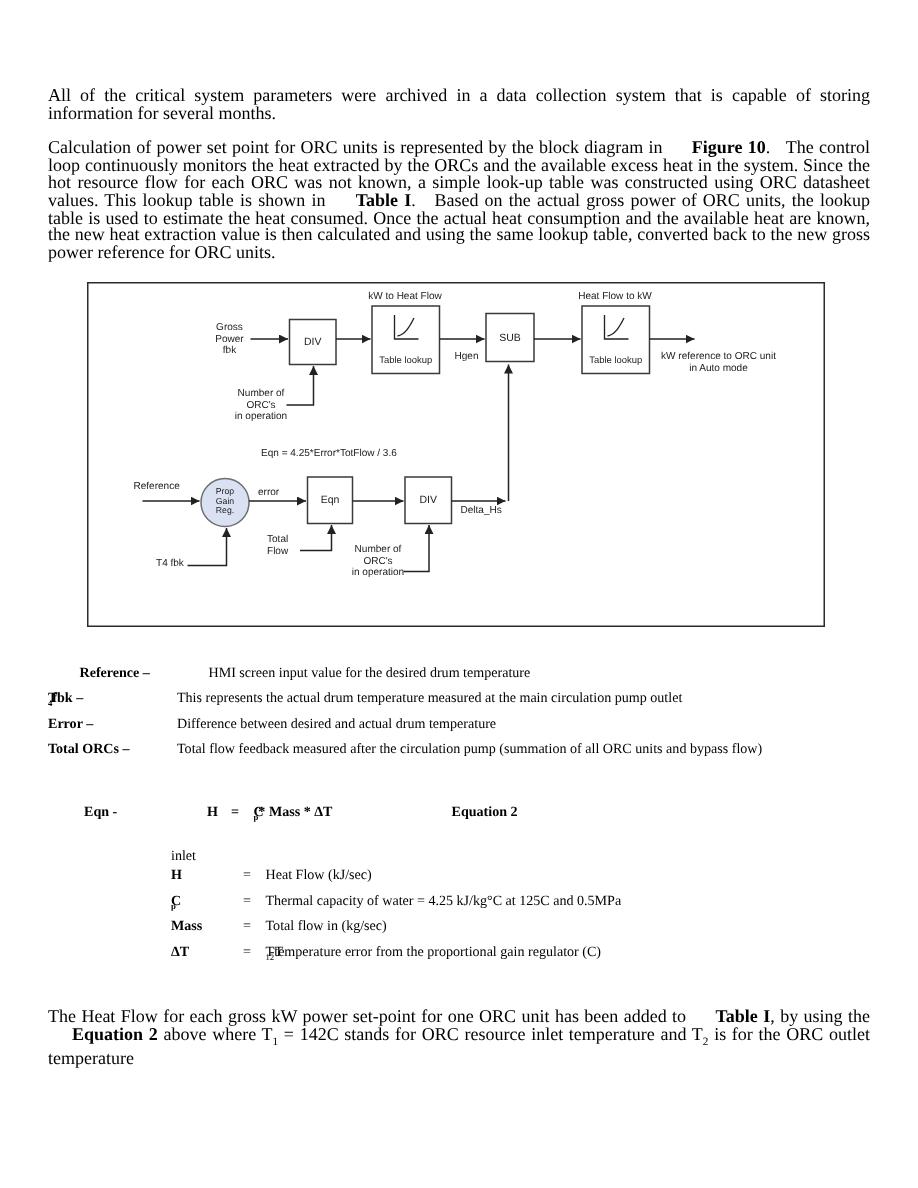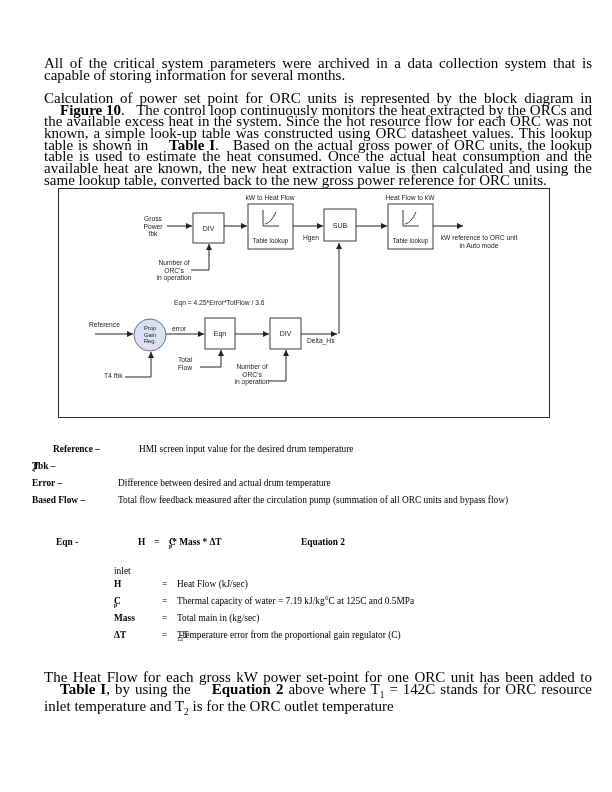--- a/index.html
+++ b/index.html
@@ -1,18 +1,18 @@
 <!DOCTYPE html>
 <html><head>
 <meta charset="utf-8">
 <style>
   html,body{margin:0;padding:0;background:#ffffff;}
   .page{position:relative;width:612px;height:792px;background:#fff;overflow:hidden;
         font-family:"Liberation Serif","DejaVu Serif",serif;color:#000;}
-  .para{position:absolute;left:44px;width:548px;font-size:15px;line-height:11.65px;text-align:justify;}
+  .para{position:absolute;left:32px;width:548px;font-size:12px;line-height:11.65px;text-align:justify;}
   .caption{position:absolute;left:0;top:427px;width:612px;text-align:center;font-size:9.4px;}
   .row{position:absolute;left:0;width:612px;height:14px;font-size:9.4px;}
   .row span{position:absolute;white-space:nowrap;}
   .term{font-weight:bold;}
   sub{font-size:0.62em;}
   b{font-weight:bold;margin-left:16px;}
   
   .frame{position:absolute;left:58px;top:188px;width:490px;height:228px;border:1px solid #2b2b2b;background:#fff;}
   .frame svg{position:absolute;left:0;top:0;width:490px;height:228px;}
   .dlabel{position:absolute;font-family:"Liberation Sans","DejaVu Sans",sans-serif;
@@ -111,27 +111,28 @@
 in operation</div>
   </div>
 
 
   <div class="row" style="top:444px;margin-left:21px;">
     <span class="term" style="left:32px;"><span>Reference –</span><sub></sub><span></span></span>
     <span style="left:118px;">HMI screen input value for the desired drum temperature</span>
   </div>
   <div class="row" style="top:461px;">
     <span class="term" style="left:32px;"><span>T</span><sub>4</sub><span> fbk –</span></span>
+    <span style="left:118px;">This represents the actual drum temperature measured at the main circulation pump outlet</span>
   </div>
   <div class="row" style="top:478px;padding-left:12px;">
     <span class="term" style="left:32px;"><span>Error –</span><sub></sub><span></span></span>
     <span style="left:118px;">Difference between desired and actual drum temperature</span>
   </div>
   <div class="row" style="top:495px;">
-    <span class="term" style="left:32px;"><span>Based Flow –</span><sub></sub><span></span></span>
+    <span class="term" style="left:32px;"><span>Total ORCs –</span><sub></sub><span></span></span>
     <span style="left:118px;">Total flow feedback measured after the circulation pump (summation of all ORC units and bypass flow)</span>
   </div>
 
   <div class="row" style="top:537px;font-weight:bold;margin-left:24px;">
     <span style="left:32px;">Eqn -</span>
     <span style="left:114px;">H</span>
     <span style="left:130px;">=</span>
     <span style="left:145px;"><span>C</span><sub>p</sub><span> * Mass * ΔT</span></span>
     <span style="left:277px;">Equation 2</span>
   </div>
@@ -141,26 +142,26 @@
   </div>
 
   <div class="row" style="top:579px;">
     <span class="term" style="left:114px;"><span>H</span><sub></sub></span>
     <span style="left:162px;">=</span>
     <span style="left:177px;"><span>Heat Flow (kJ/sec)</span><sub></sub><span></span><sub></sub><span></span></span>
   </div>
   <div class="row" style="top:596px;">
     <span class="term" style="left:114px;"><span>C</span><sub>p</sub></span>
     <span style="left:162px;">=</span>
-    <span style="left:177px;"><span>Thermal capacity of water = 7.19 kJ/kg°C at 125C and 0.5MPa</span><sub></sub><span></span><sub></sub><span></span></span>
+    <span style="left:177px;"><span>Thermal capacity of water = 4.25 kJ/kg°C at 125C and 0.5MPa</span><sub></sub><span></span><sub></sub><span></span></span>
   </div>
   <div class="row" style="top:613px;">
     <span class="term" style="left:114px;"><span>Mass</span><sub></sub></span>
     <span style="left:162px;">=</span>
-    <span style="left:177px;"><span>Total main in (kg/sec)</span><sub></sub><span></span><sub></sub><span></span></span>
+    <span style="left:177px;"><span>Total flow in (kg/sec)</span><sub></sub><span></span><sub></sub><span></span></span>
   </div>
   <div class="row" style="top:630px;">
     <span class="term" style="left:114px;"><span>ΔT</span><sub></sub></span>
     <span style="left:162px;">=</span>
     <span style="left:177px;"><span>T</span><sub>1</sub><span>-T</span><sub>2</sub><span> temperature error from the proportional gain regulator (C)</span></span>
   </div>
 
   <div class="para" style="top:672px;">
     <span>The Heat Flow for each gross kW power set-point for one ORC unit has been added to </span><b>Table I</b><span>, by using the </span><b>Equation 2</b><span> above where T</span><sub>1</sub><span> = 142C stands for ORC resource inlet temperature and T</span><sub>2</sub><span> is for the ORC outlet temperature</span>
   </div>

